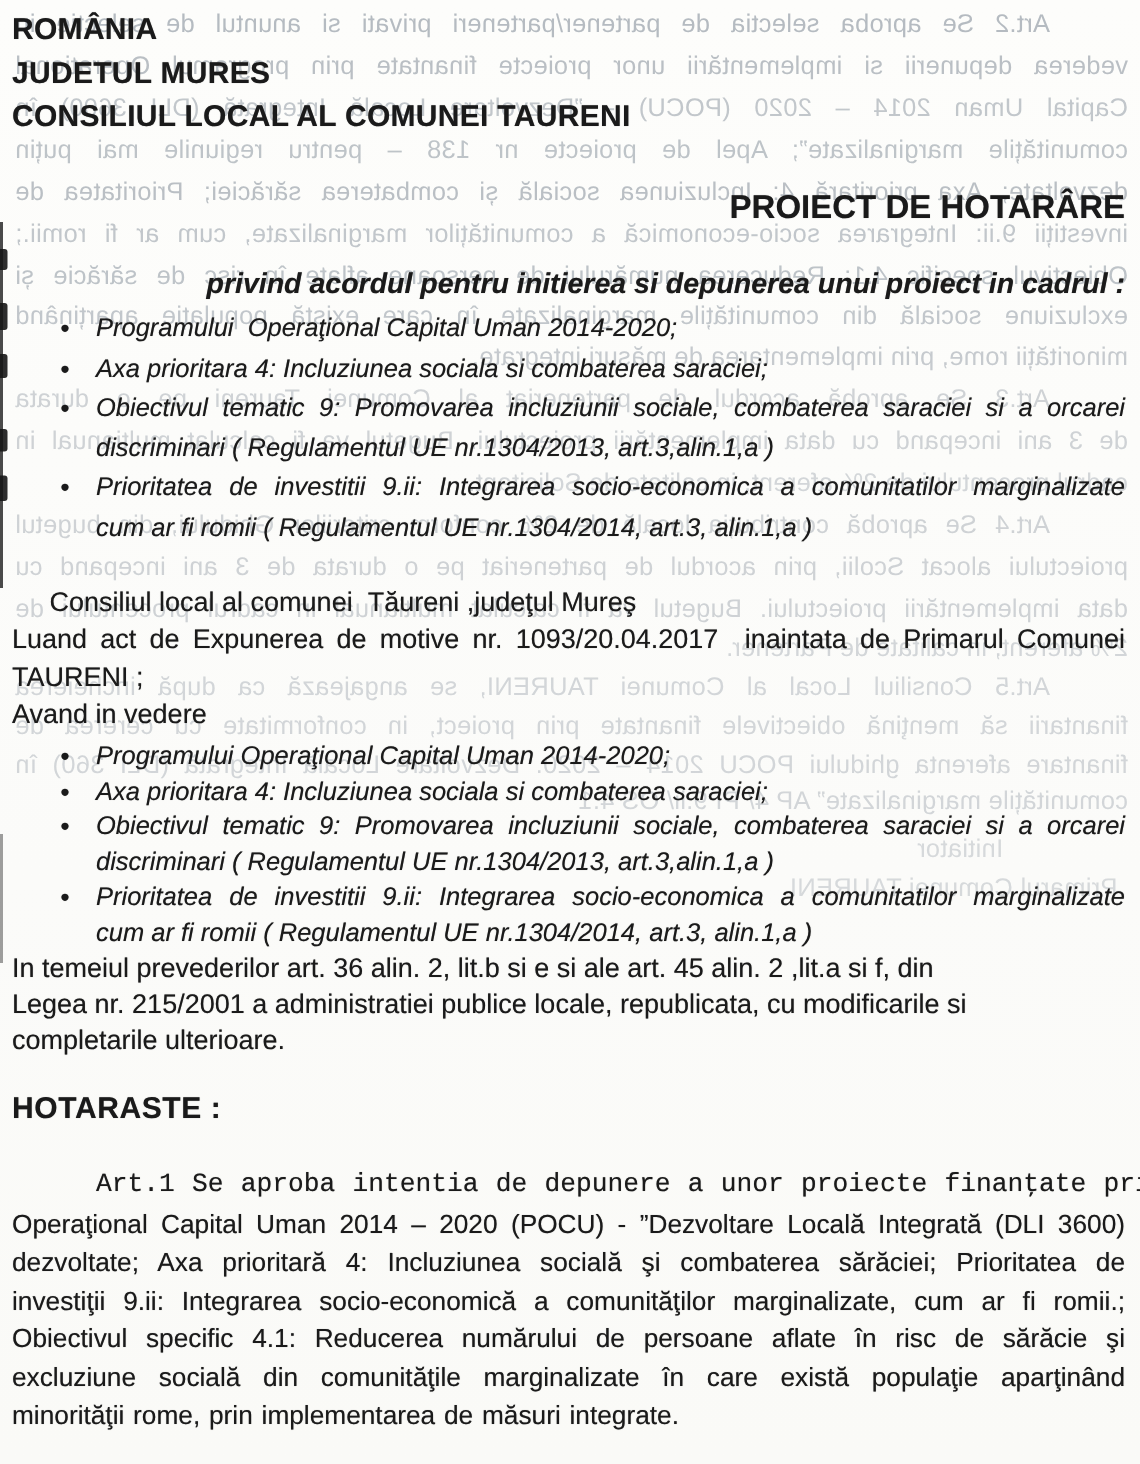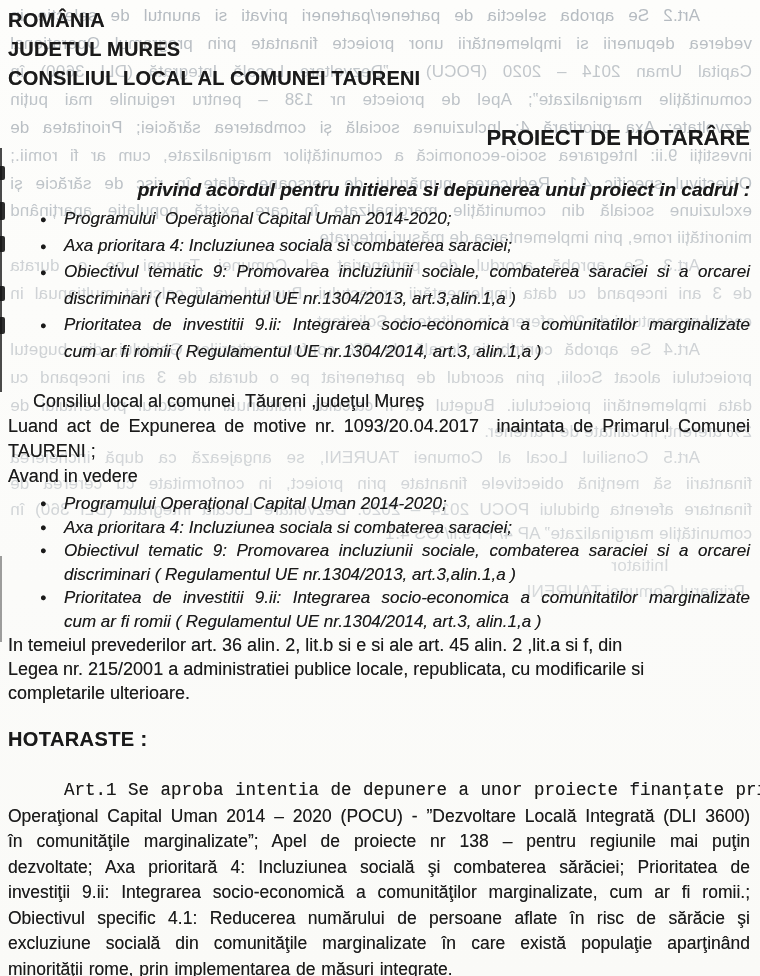--- a/index.html
+++ b/index.html
@@ -140,21 +140,20 @@
 
     <div class="temei">In temeiul prevederilor art. 36 alin. 2, lit.b si e si ale art. 45 alin. 2 ,lit.a si f, din</div>
     <div class="temei">Legea nr. 215/2001 a administratiei publice locale, republicata, cu modificarile si</div>
     <div class="temei">completarile ulterioare.</div>
 
     <div class="decision">HOTARASTE :</div>
 
     <div class="art1">
       <div class="line jl first">Art.1 Se aproba intentia de depunere a unor proiecte finanţate prin programul</div>
       <div class="line jl">Operaţional Capital Uman 2014 – 2020 (POCU) - ”Dezvoltare Locală Integrată (DLI 3600)</div>
-      <div class="line jl">în comunităţile marginalizate”; Apel de proiecte nr 138 – pentru regiunile mai puţin</div>
       <div class="line jl">dezvoltate; Axa prioritară 4: Incluziunea socială şi combaterea sărăciei; Prioritatea de</div>
       <div class="line jl">investiţii 9.ii: Integrarea socio-economică a comunităţilor marginalizate, cum ar fi romii.;</div>
       <div class="line jl">Obiectivul specific 4.1: Reducerea numărului de persoane aflate în risc de sărăcie şi</div>
       <div class="line jl">excluziune socială din comunităţile marginalizate în care există populaţie aparţinând</div>
       <div class="line">minorităţii rome, prin implementarea de măsuri integrate.</div>
     </div>
 
   </div>
 </div>
 

